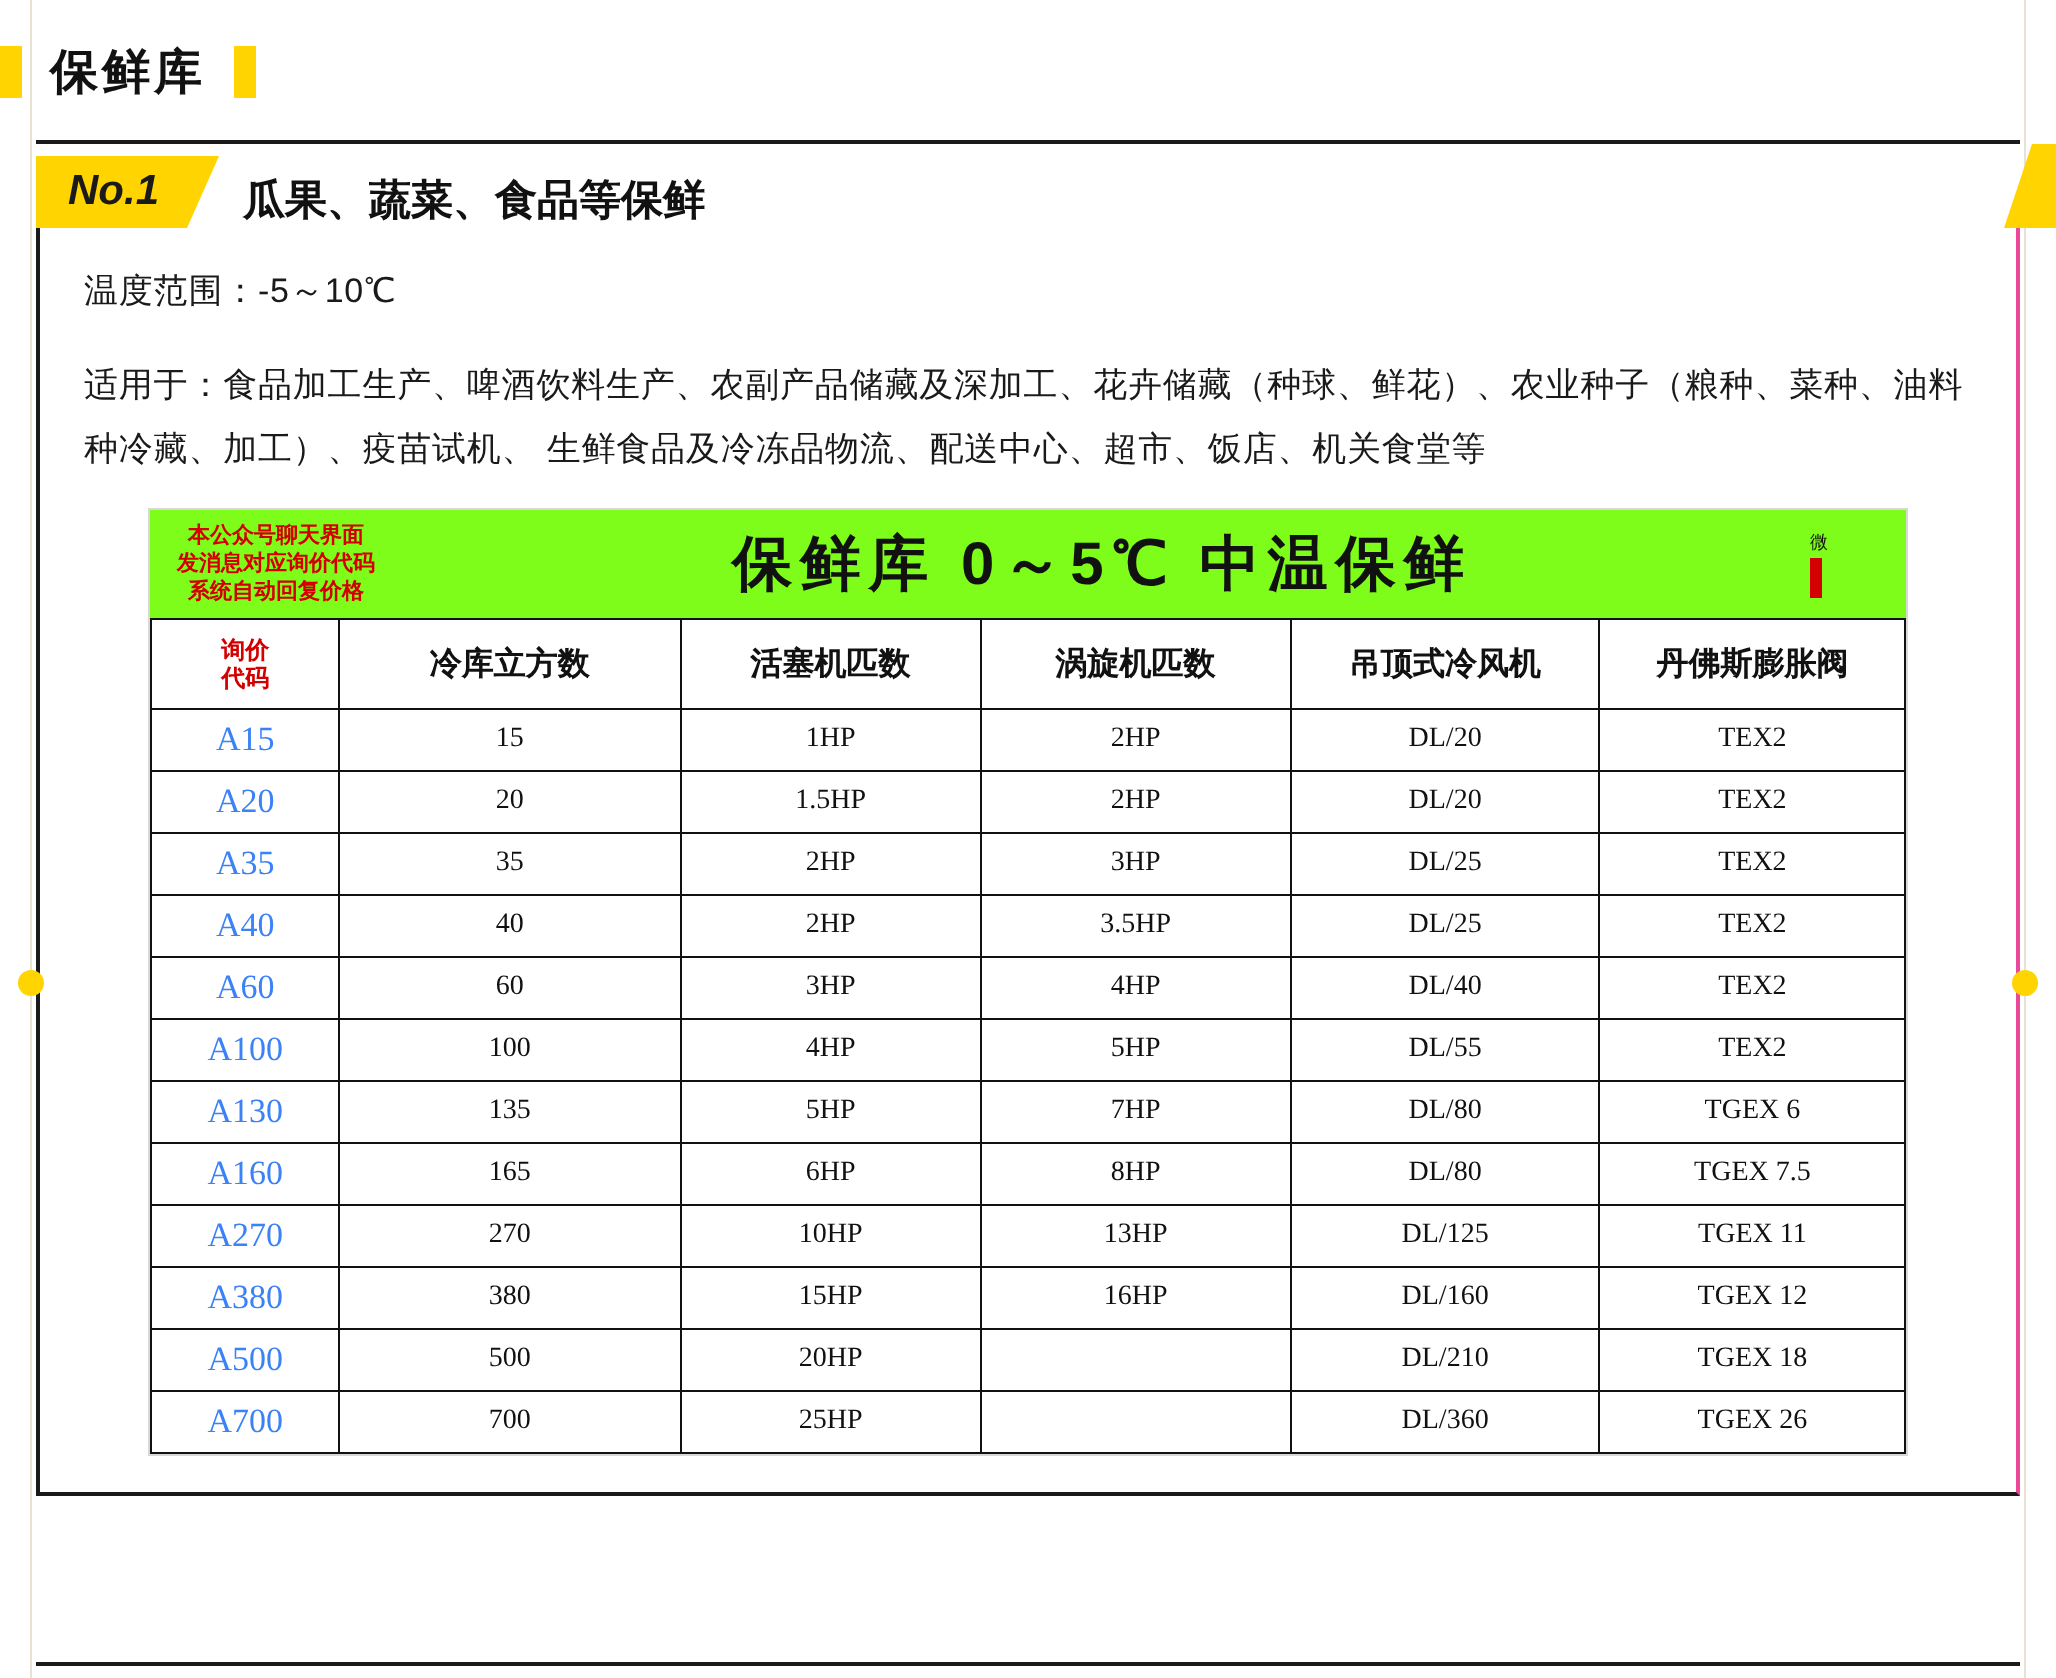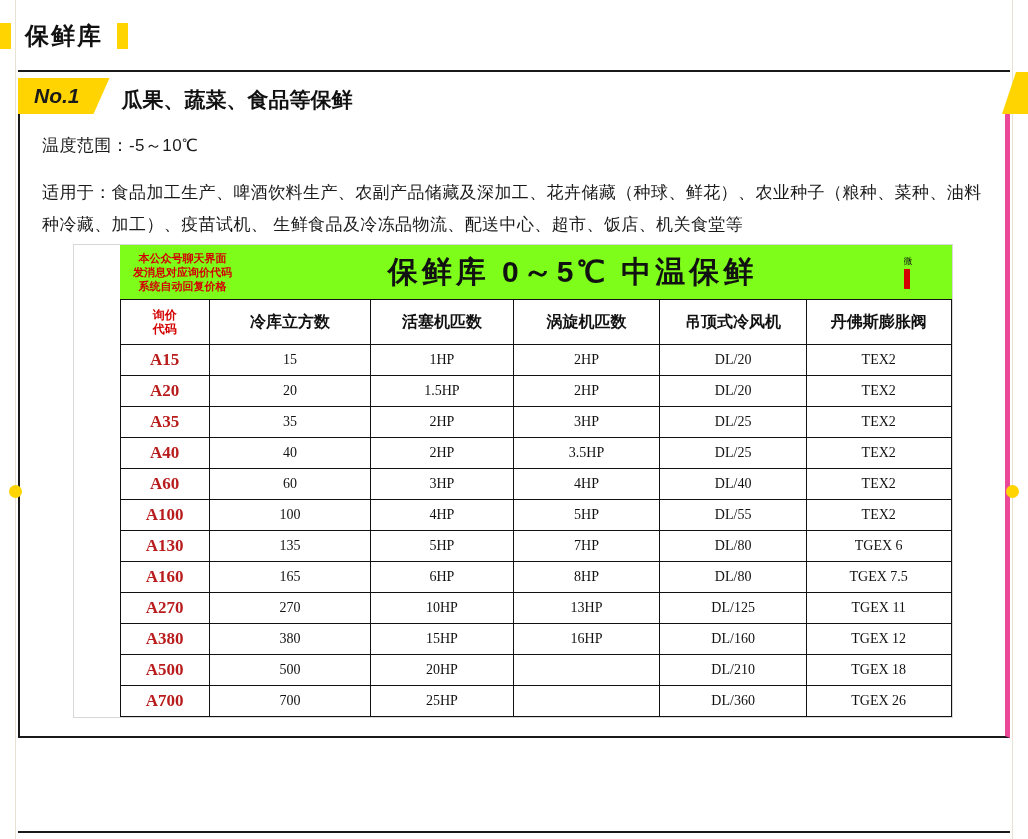--- a/index.html
+++ b/index.html
@@ -82,41 +82,40 @@
     width: 26px;
     height: 42px;
     background: #ffd400;
     clip-path: polygon(14px 0, 26px 0, 26px 42px, 0 42px);
   }
 
   
   .content {
     margin: 0 18px;
     border-left: 2px solid #1a1a1a;
-    border-right: 5px solid #ec4899;
+    border-right: 2px solid #ec4899;
     border-bottom: 2px solid #1a1a1a;
     padding: 16px 22px 18px 22px;
     box-sizing: border-box;
   }
   .para {
     font-size: 17px;
     line-height: 1.85;
     color: #1a1a1a;
     letter-spacing: 0.4px;
   }
   .para + .para { margin-top: 16px; }
 
   
   .img-block {
     width: 880px;
-    margin: 4px auto 0 auto;
+    margin: 14px auto 0 auto;
     background: #ffffff;
     border: 1px solid #d8d8d8;
     box-sizing: border-box;
-    padding-left: 46px;
   }
   .banner {
     background: #7dfd19;
     display: flex;
     align-items: center;
     height: 54px;
     padding: 0 4px;
     position: relative;
     overflow: hidden;
   }
@@ -174,22 +173,22 @@
     font-size: 16px;
     height: 34px;
     font-family: "Liberation Sans", sans-serif;
   }
   table.spec th.code-head {
     font-size: 12px;
     line-height: 1.2;
     color: #d40000;
   }
   table.spec td.code {
-    color: #b91c1c;
-    font-weight: bold;
+    color: #3b82f6;
+    font-weight: normal;
     font-size: 17px;
     font-family: "Liberation Serif", serif;
   }
   table.spec tr { height: 31px; }
 
   
   .side-dot {
     position: absolute;
     width: 13px;
     height: 13px;

